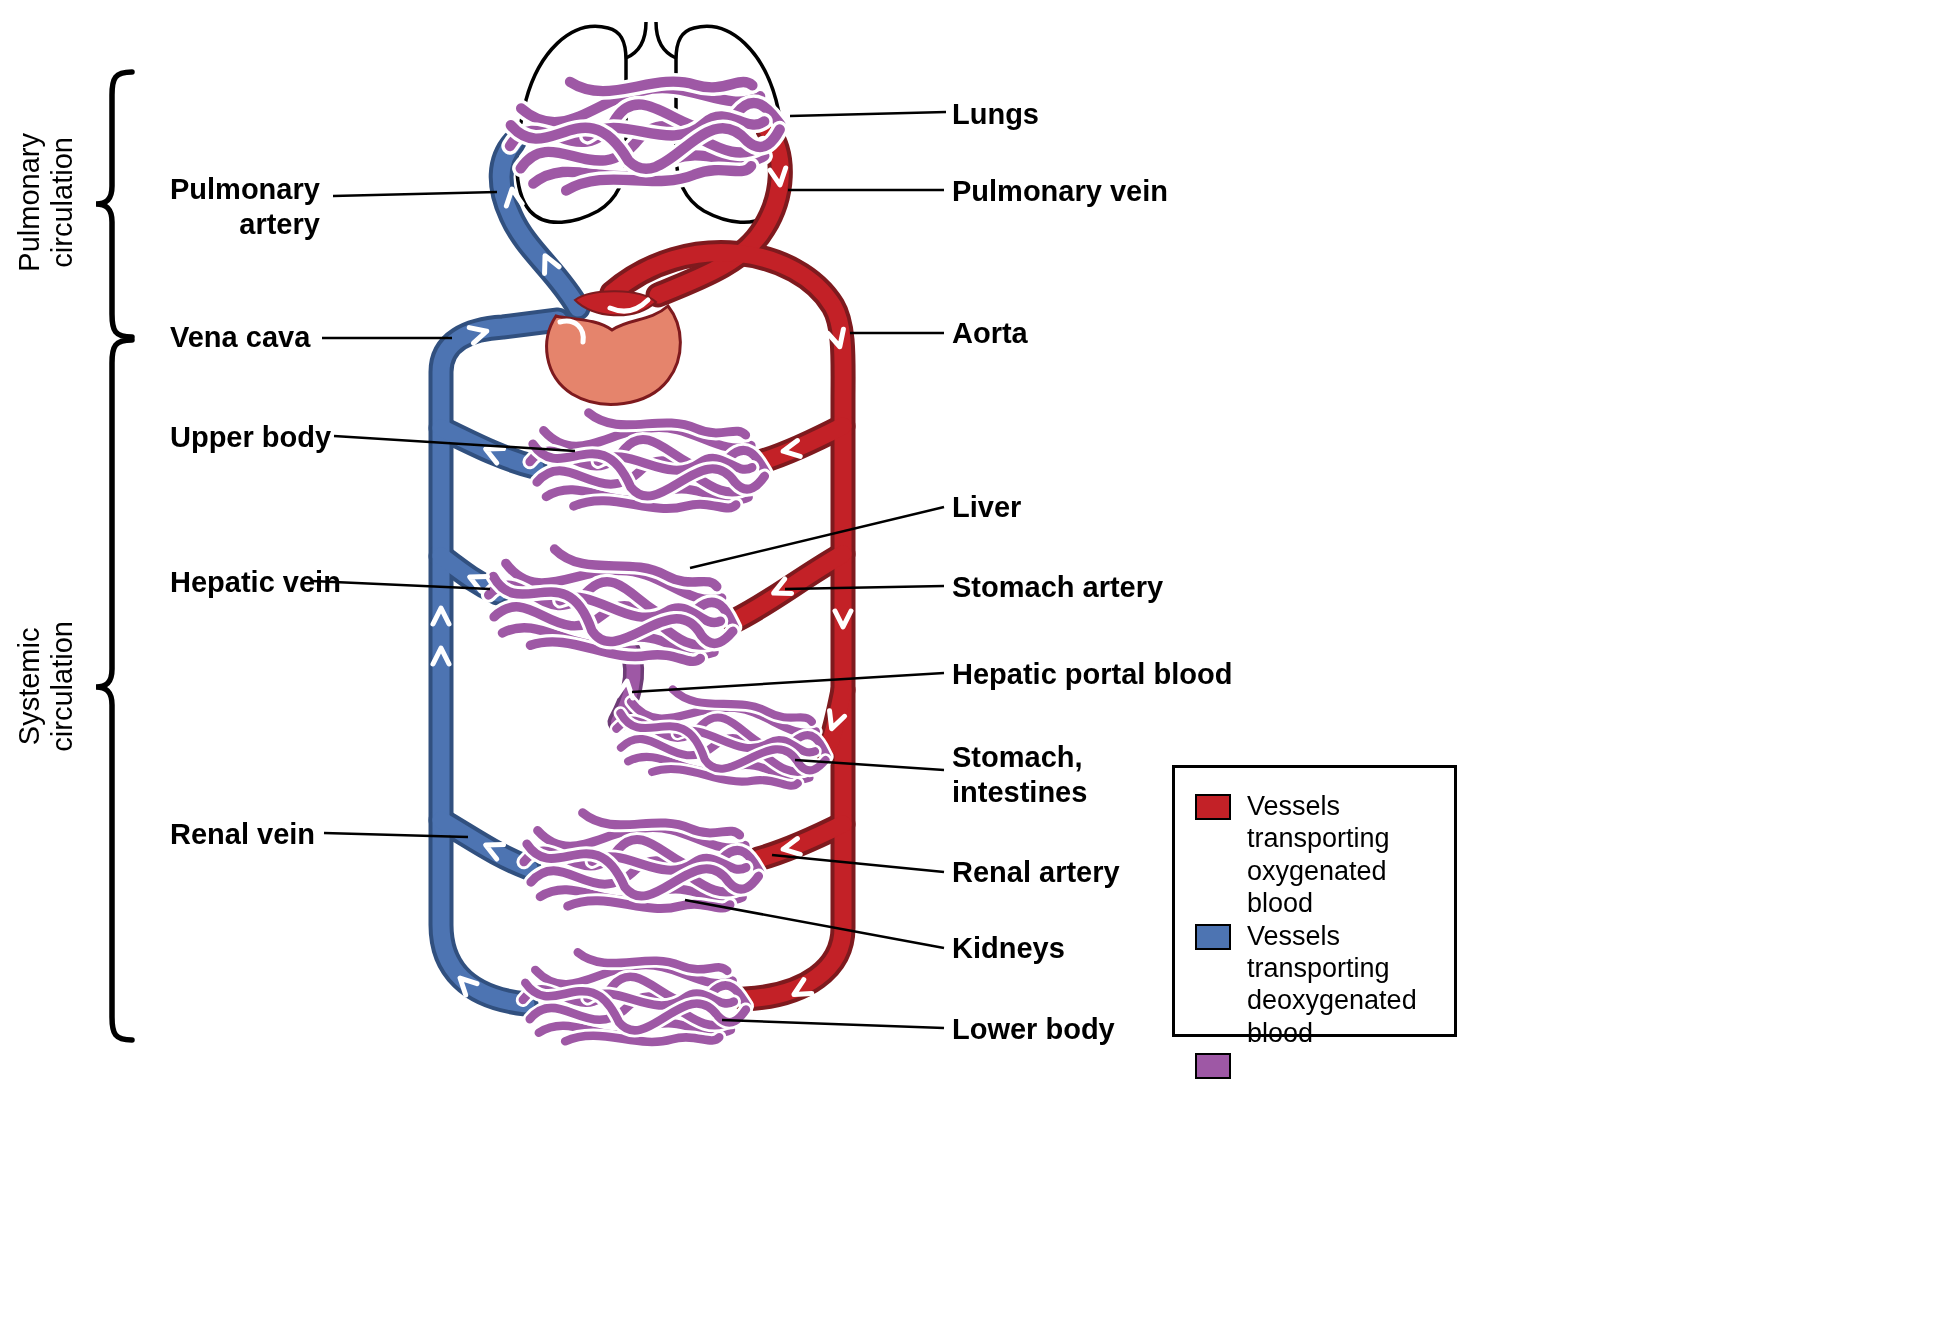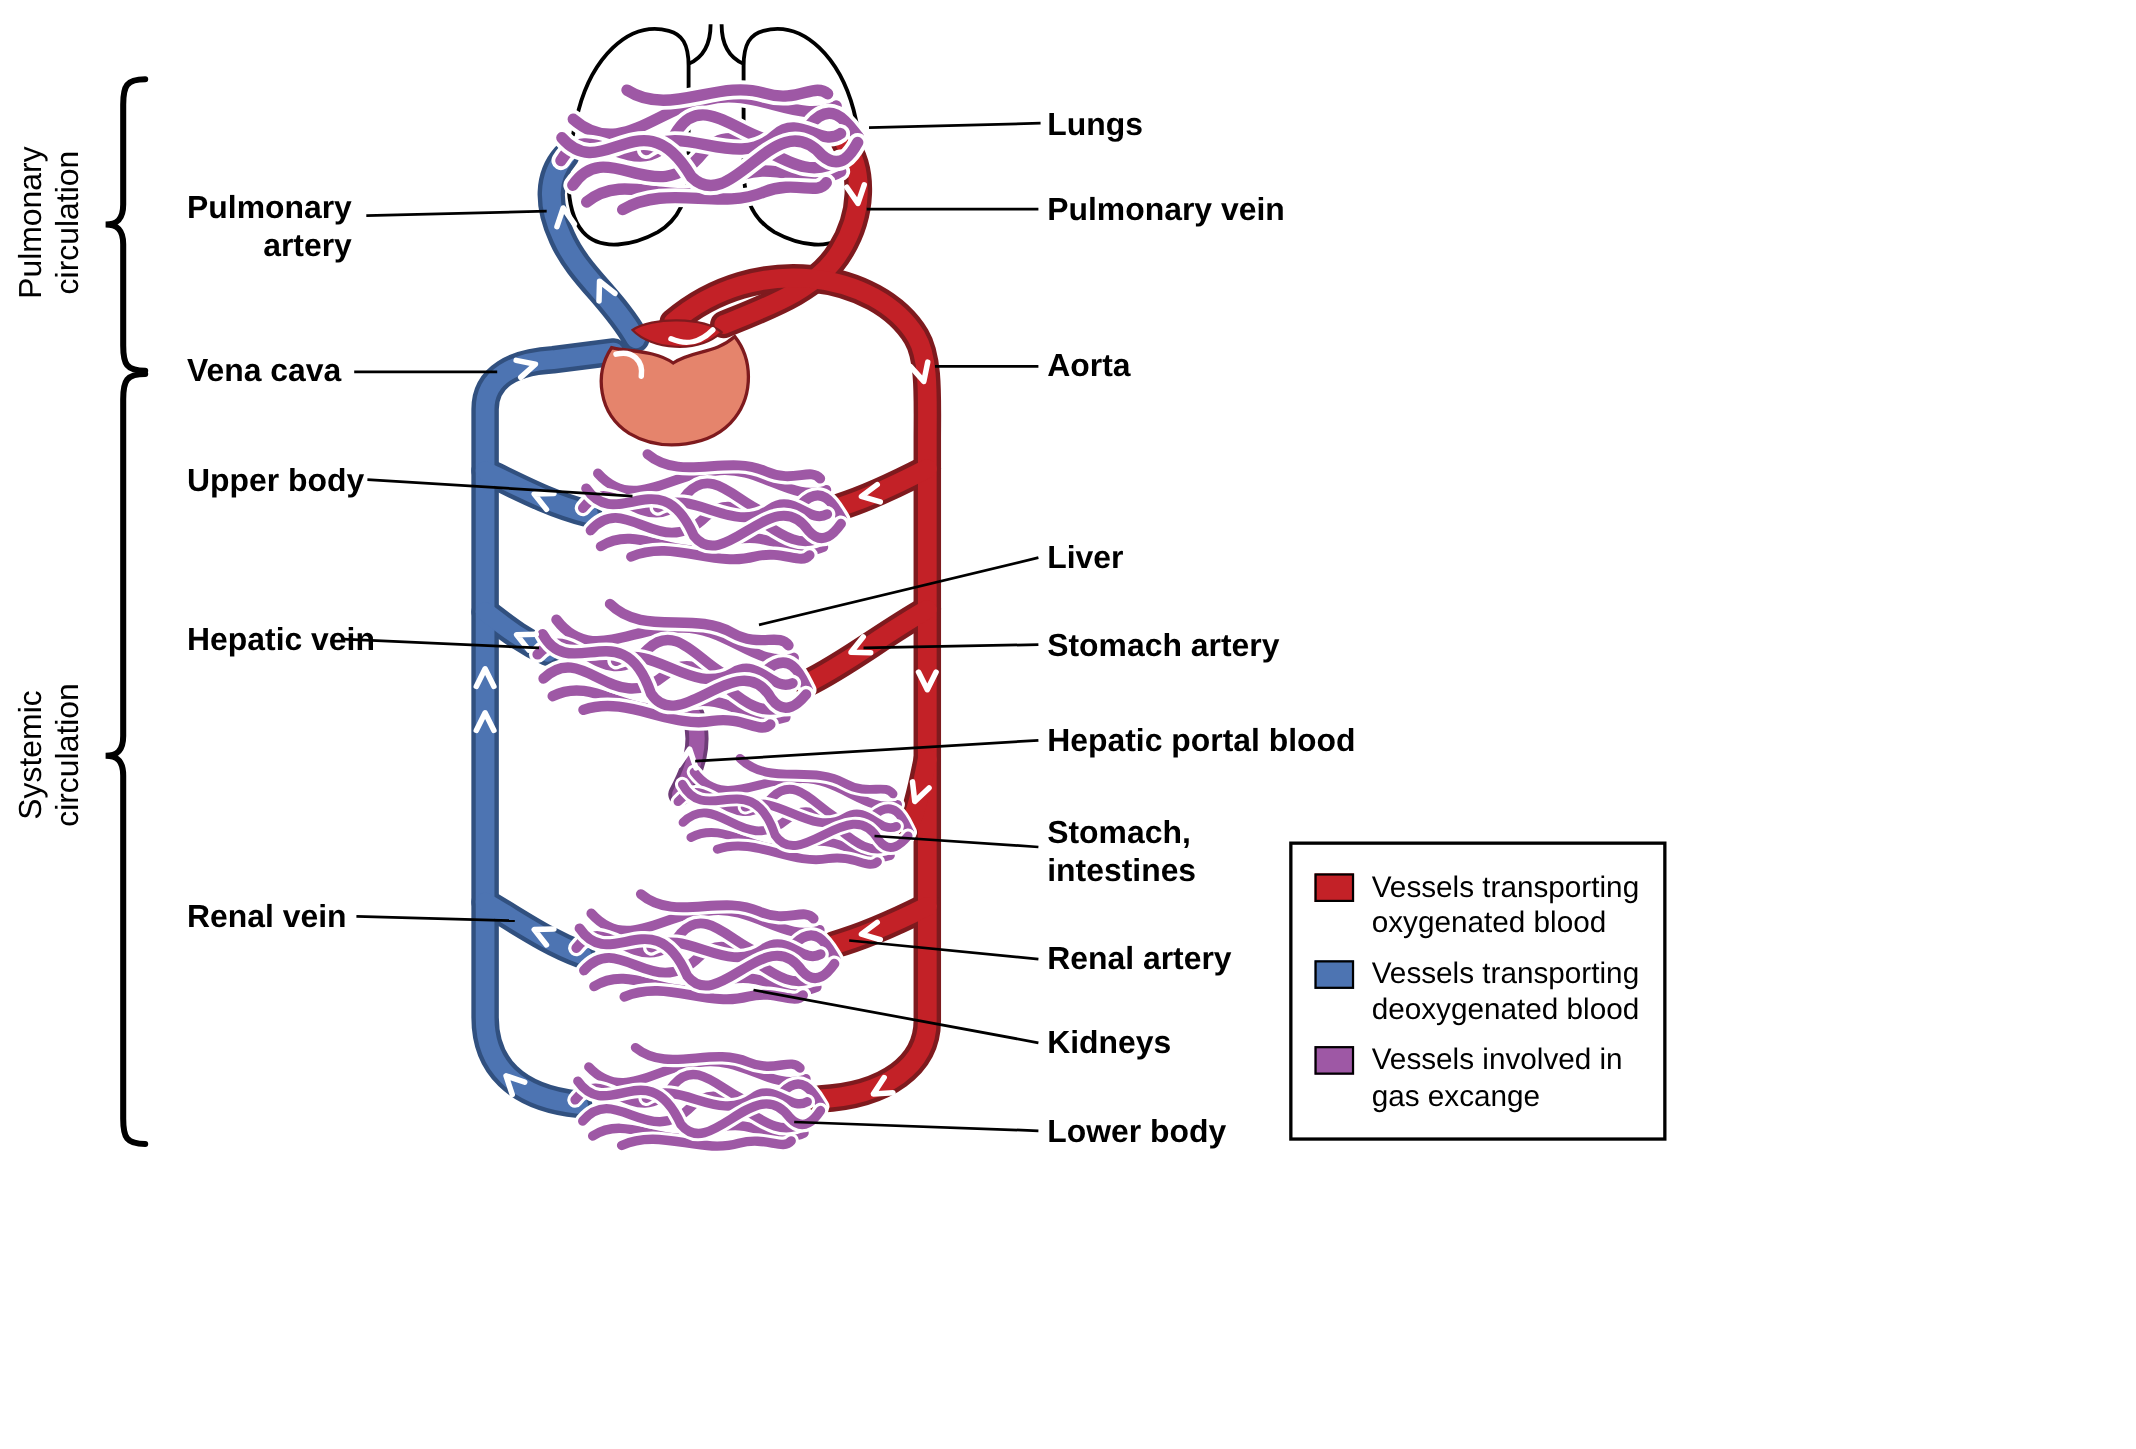--- a/index.html
+++ b/index.html
@@ -24,21 +24,21 @@
   .lungs-outline {stroke:#000;stroke-width:3.5;fill:none;stroke-linejoin:round;}
   .heart-outer {fill:var(--heart_fill);stroke:var(--oxygenated_dark);stroke-width:3;}
   .heart-inner {fill:var(--oxygenated);stroke:var(--oxygenated_dark);stroke-width:2;}
 
   .lbl{position:absolute;font-size:29px;line-height:1.2;white-space:pre-line;font-weight:bold;}
   .lbl-left{text-align:right;}
   .side-label{position:absolute;width:300px;text-align:center;
               transform:rotate(-90deg);transform-origin:50% 50%;
               white-space:pre-line;font-size:29px;line-height:1.15;}
 
-  .legend{position:absolute;left:1172px;top:765px;width:343px;height:272px;
+  .legend{position:absolute;left:1172px;top:765px;width:285px;height:272px;
           border:3px solid #000;background:#fff;box-sizing:border-box;
           padding:22px 20px;display:flex;flex-direction:column;justify-content:space-between;}
   .legend-row{display:flex;align-items:flex-start;gap:16px;}
   .swatch{width:36px;height:26px;border:2.5px solid #000;flex:0 0 auto;margin-top:4px;box-sizing:border-box;}
   .legend-text{font-size:27px;line-height:1.2;white-space:pre-line;}
 </style>
 </head>
 <body>
 
 <div class="stage">
@@ -194,18 +194,16 @@
       <div class="legend-text">Vessels transporting
 oxygenated blood</div>
     </div>
     <div class="legend-row">
       <div class="swatch" style="background-color: rgb(77, 116, 178);"></div>
       <div class="legend-text">Vessels transporting
 deoxygenated blood</div>
     </div>
     <div class="legend-row">
       <div class="swatch" style="background-color: rgb(158, 88, 165);"></div>
-      <div class="legend-text">Vessels involved in
-gas excange</div>
     </div>
   </div>
 
 </div>
 
 </body></html>

